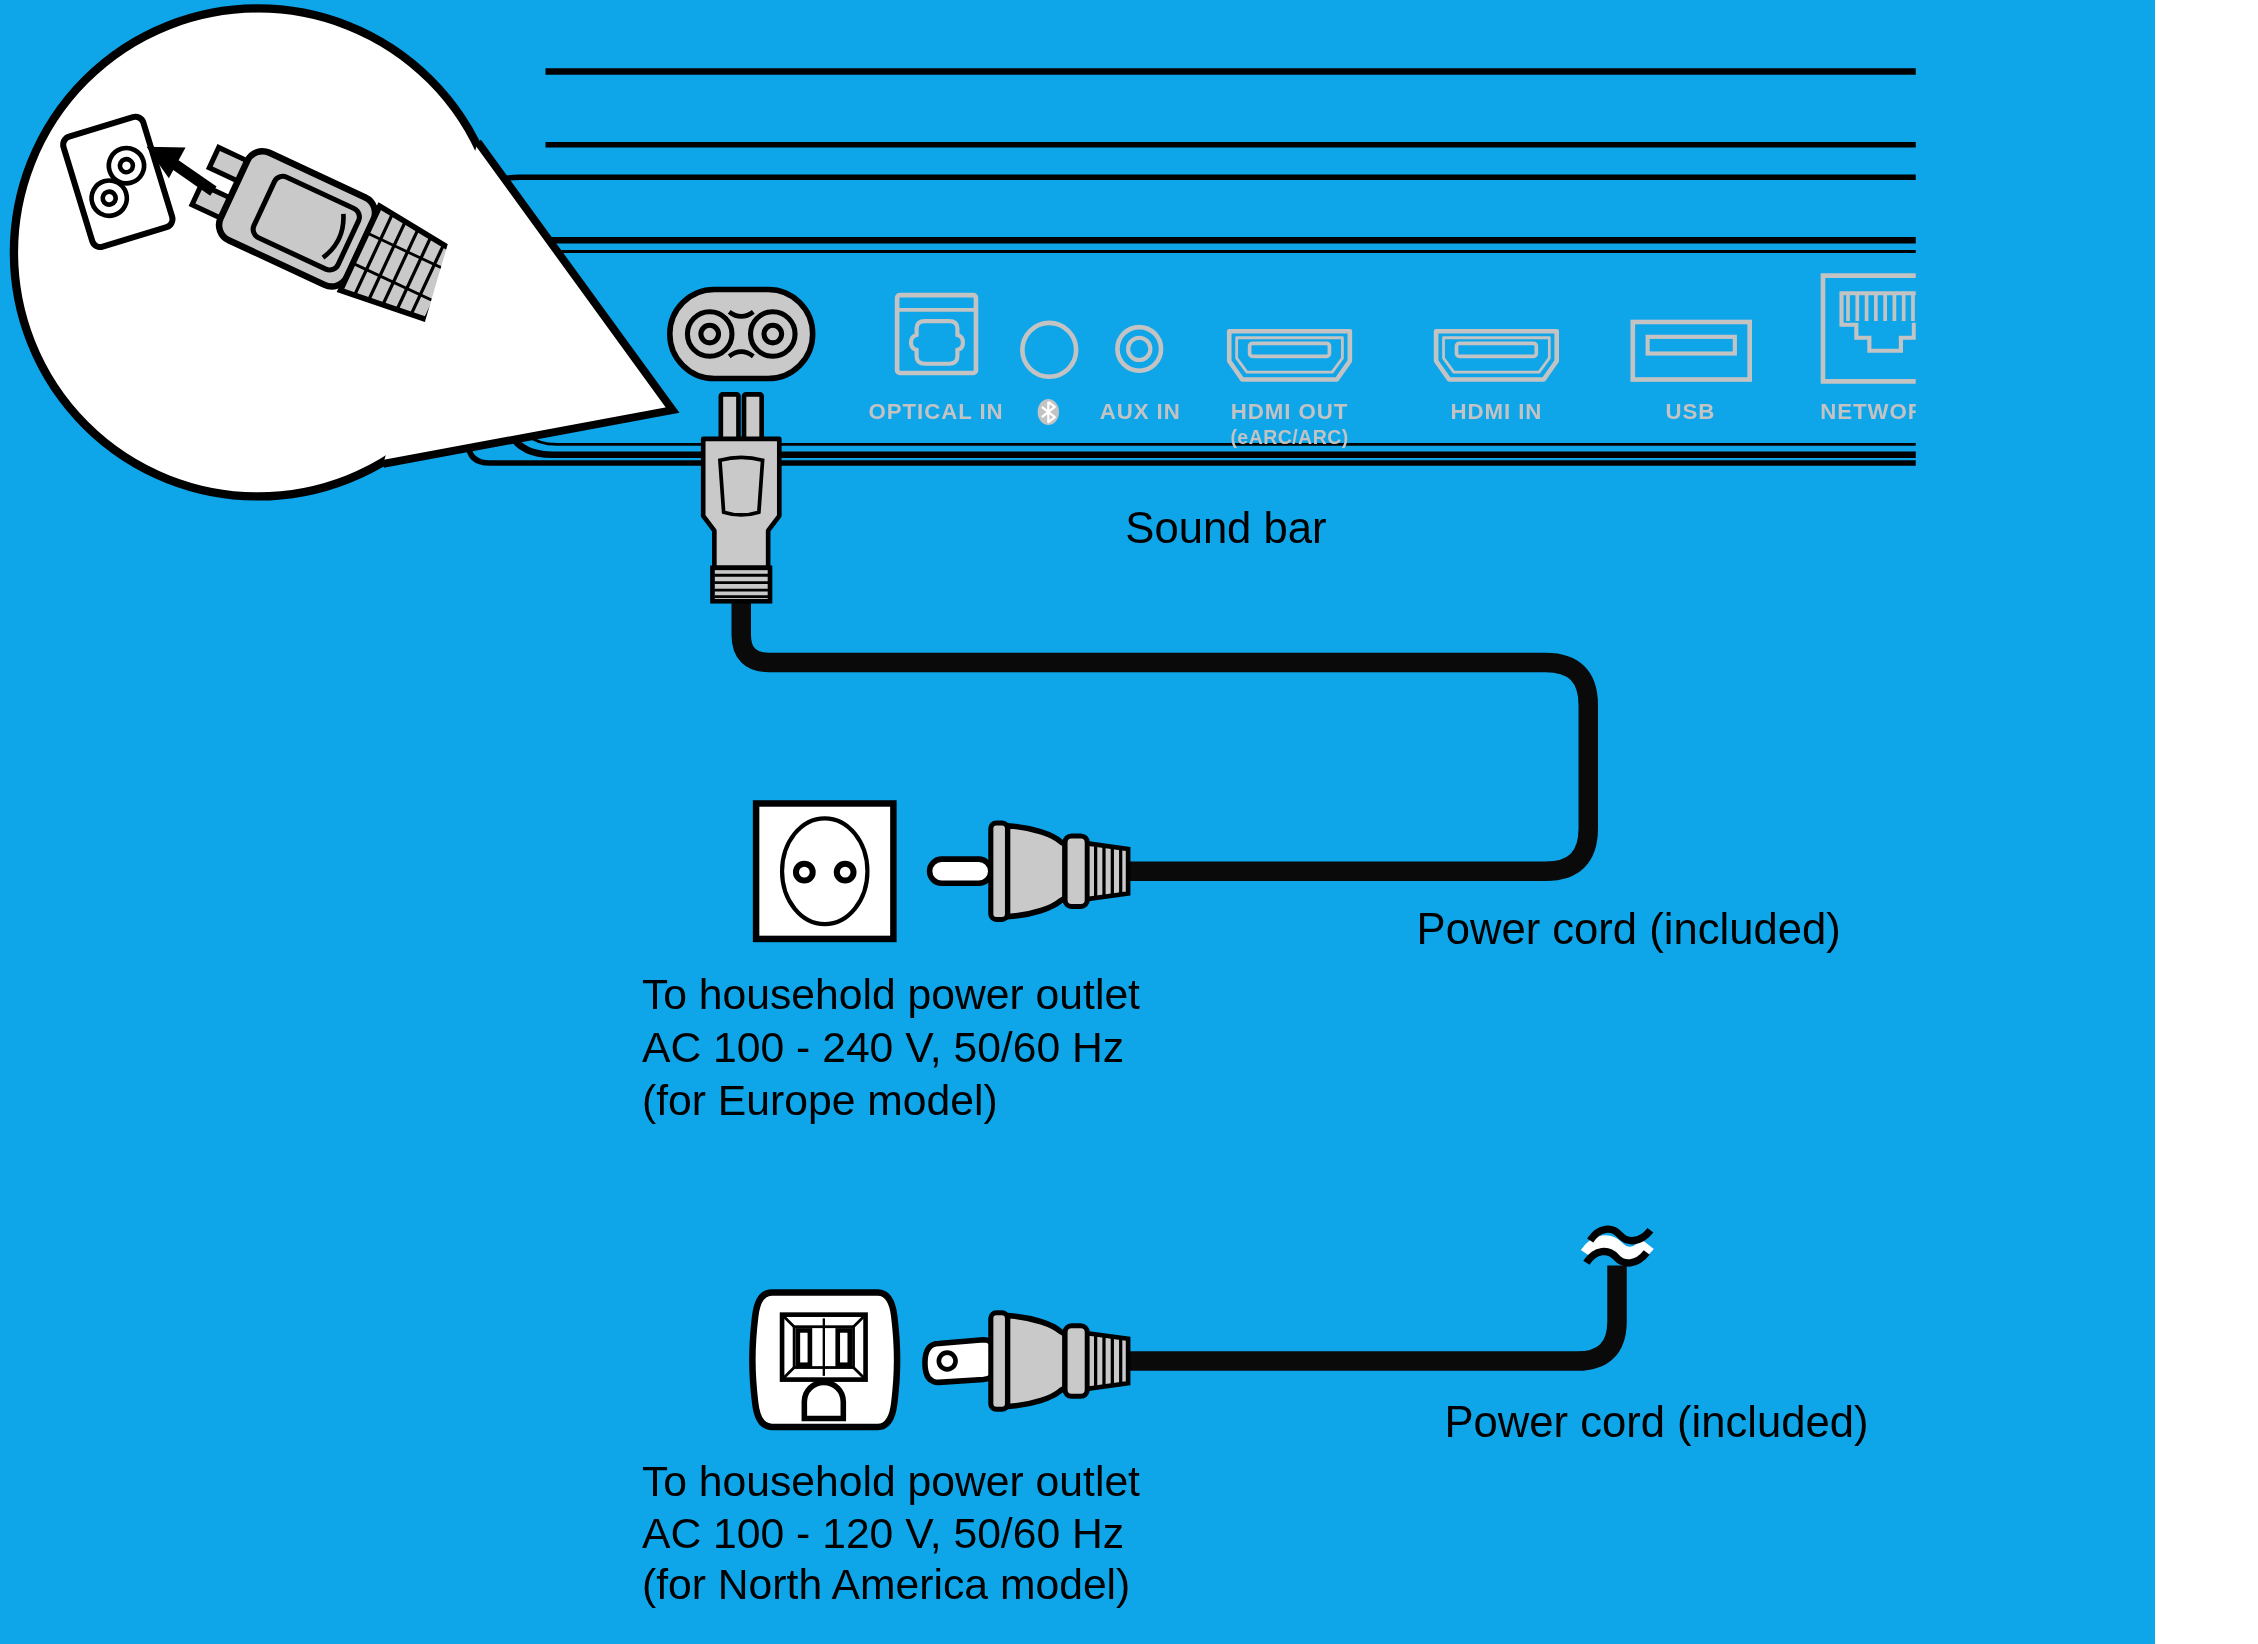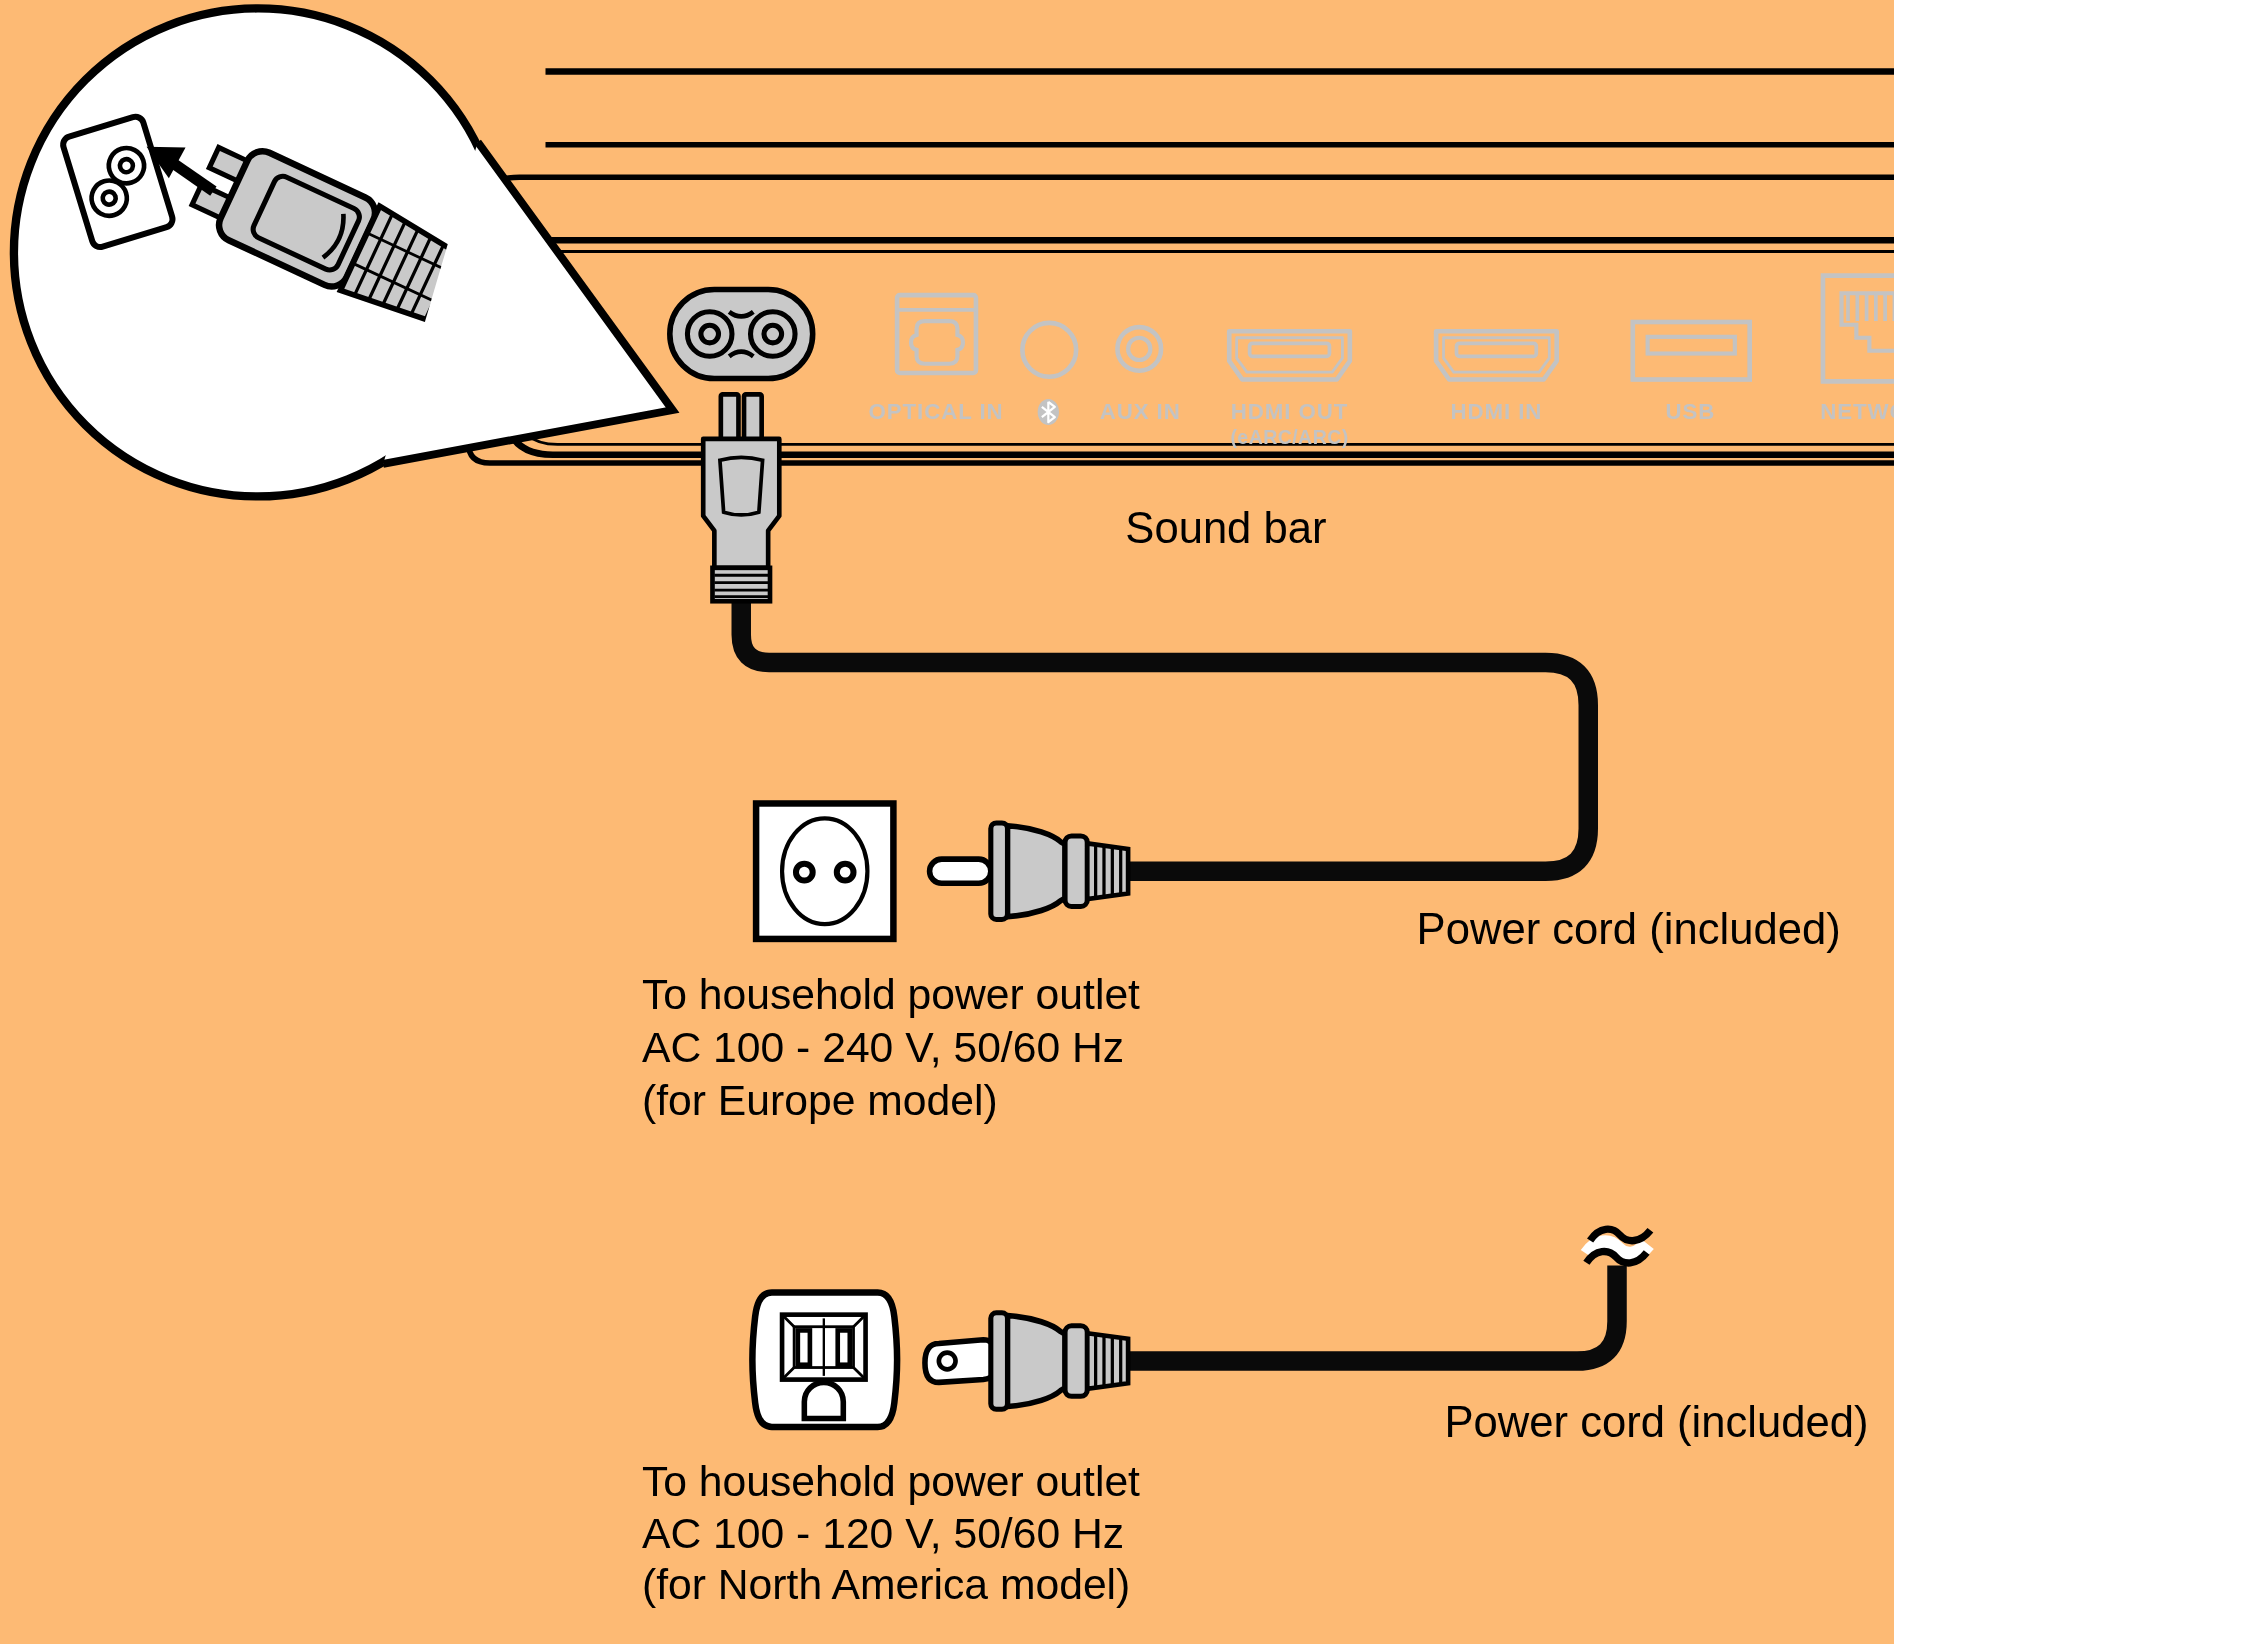--- a/index.html
+++ b/index.html
@@ -1,16 +1,16 @@
 <!DOCTYPE html>
 <html style="font-size:15px"><head>
 <meta charset="utf-8">
 <style>
   html,body{margin:0;padding:0;background:#ffffff;}
-  .stage{position:relative;width:1894px;height:1645px;background:#fdba74;overflow:hidden;
+  .stage{position:relative;width:2155px;height:1645px;background:#0ea5e9;overflow:hidden;
          font-family:"Liberation Sans", sans-serif;}
   svg text{font-family:"Liberation Sans", sans-serif;}
   .port-label{fill:#c3c3c3;font-weight:bold;font-size:24px;letter-spacing:1px;}
   .port-label-sub{fill:#c3c3c3;font-weight:bold;font-size:21px;letter-spacing:0.5px;}
   .big-label{fill:#000;font-size:47px;}
   .caption{fill:#000;font-size:46px;}
 </style>
 </head>
 <body>
 

